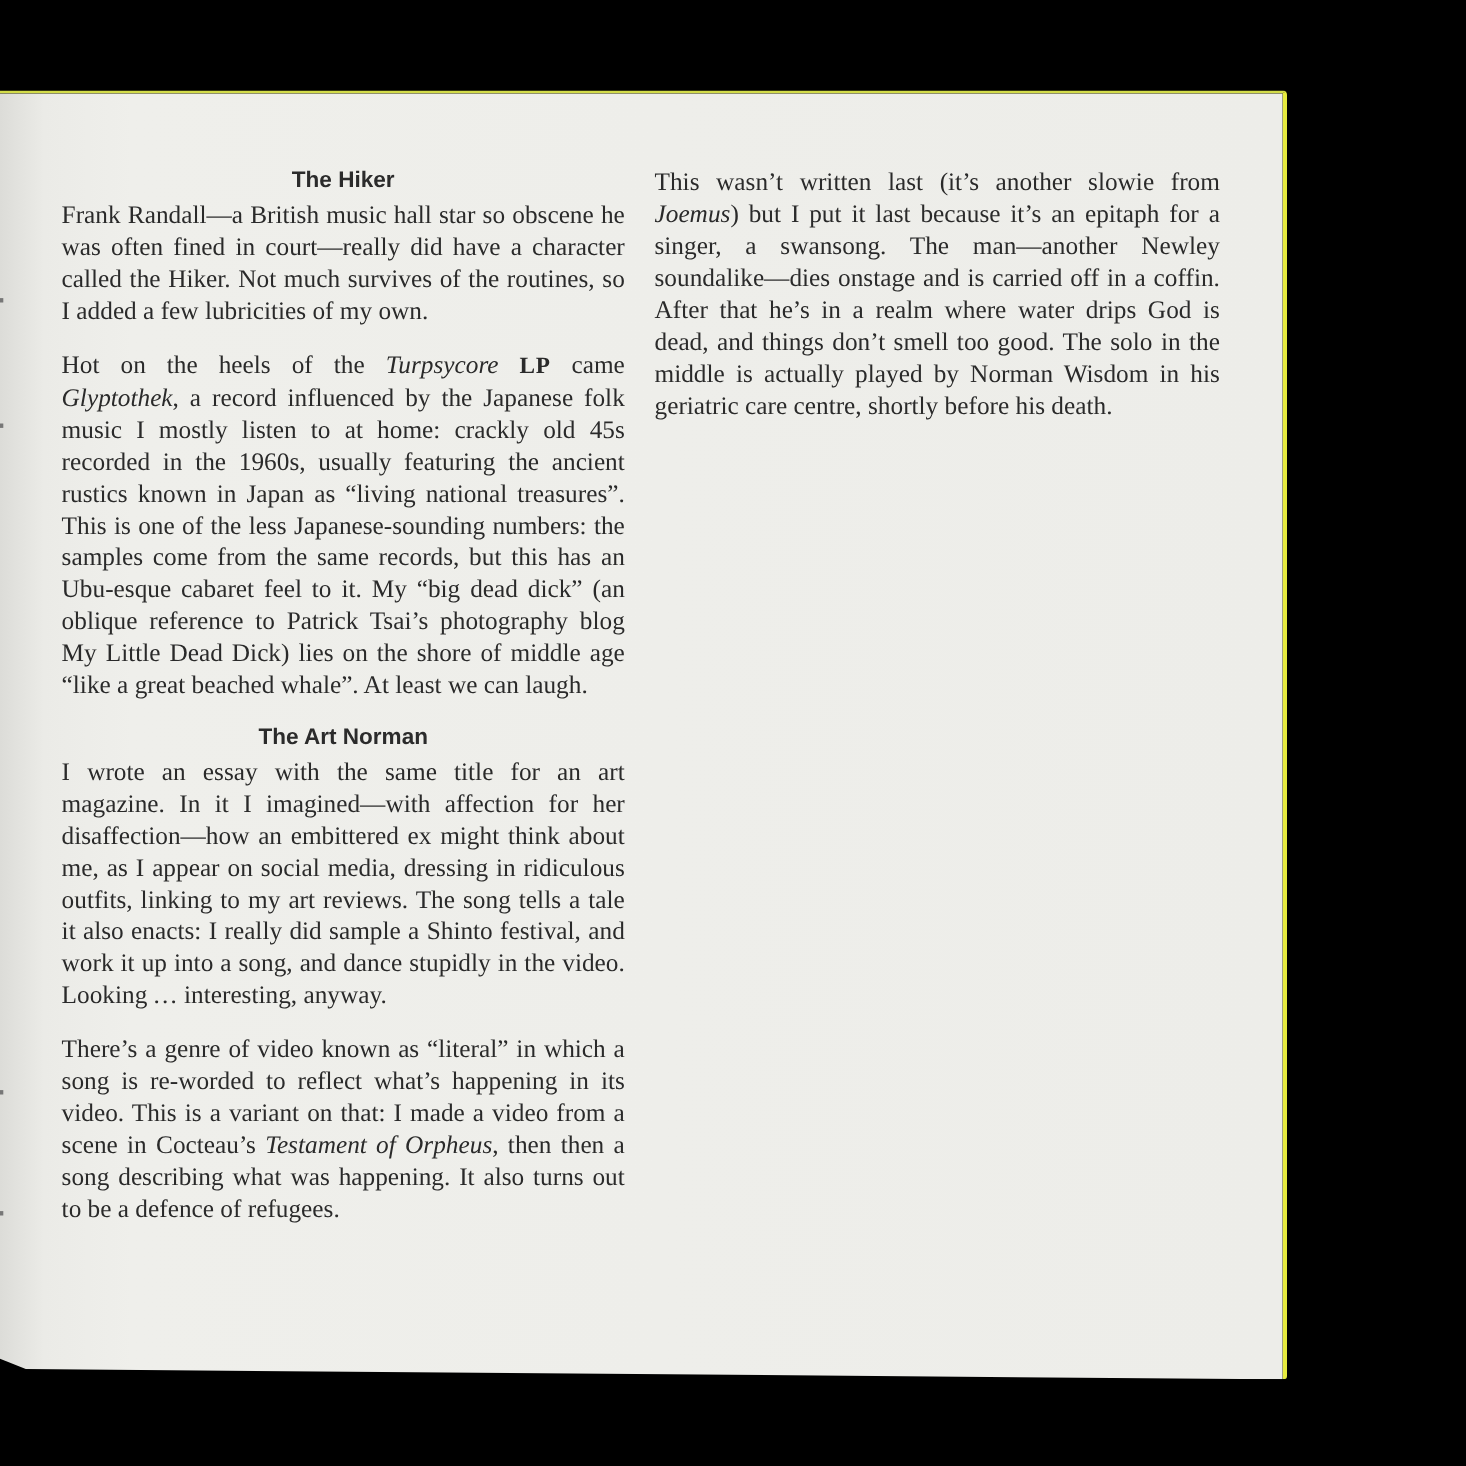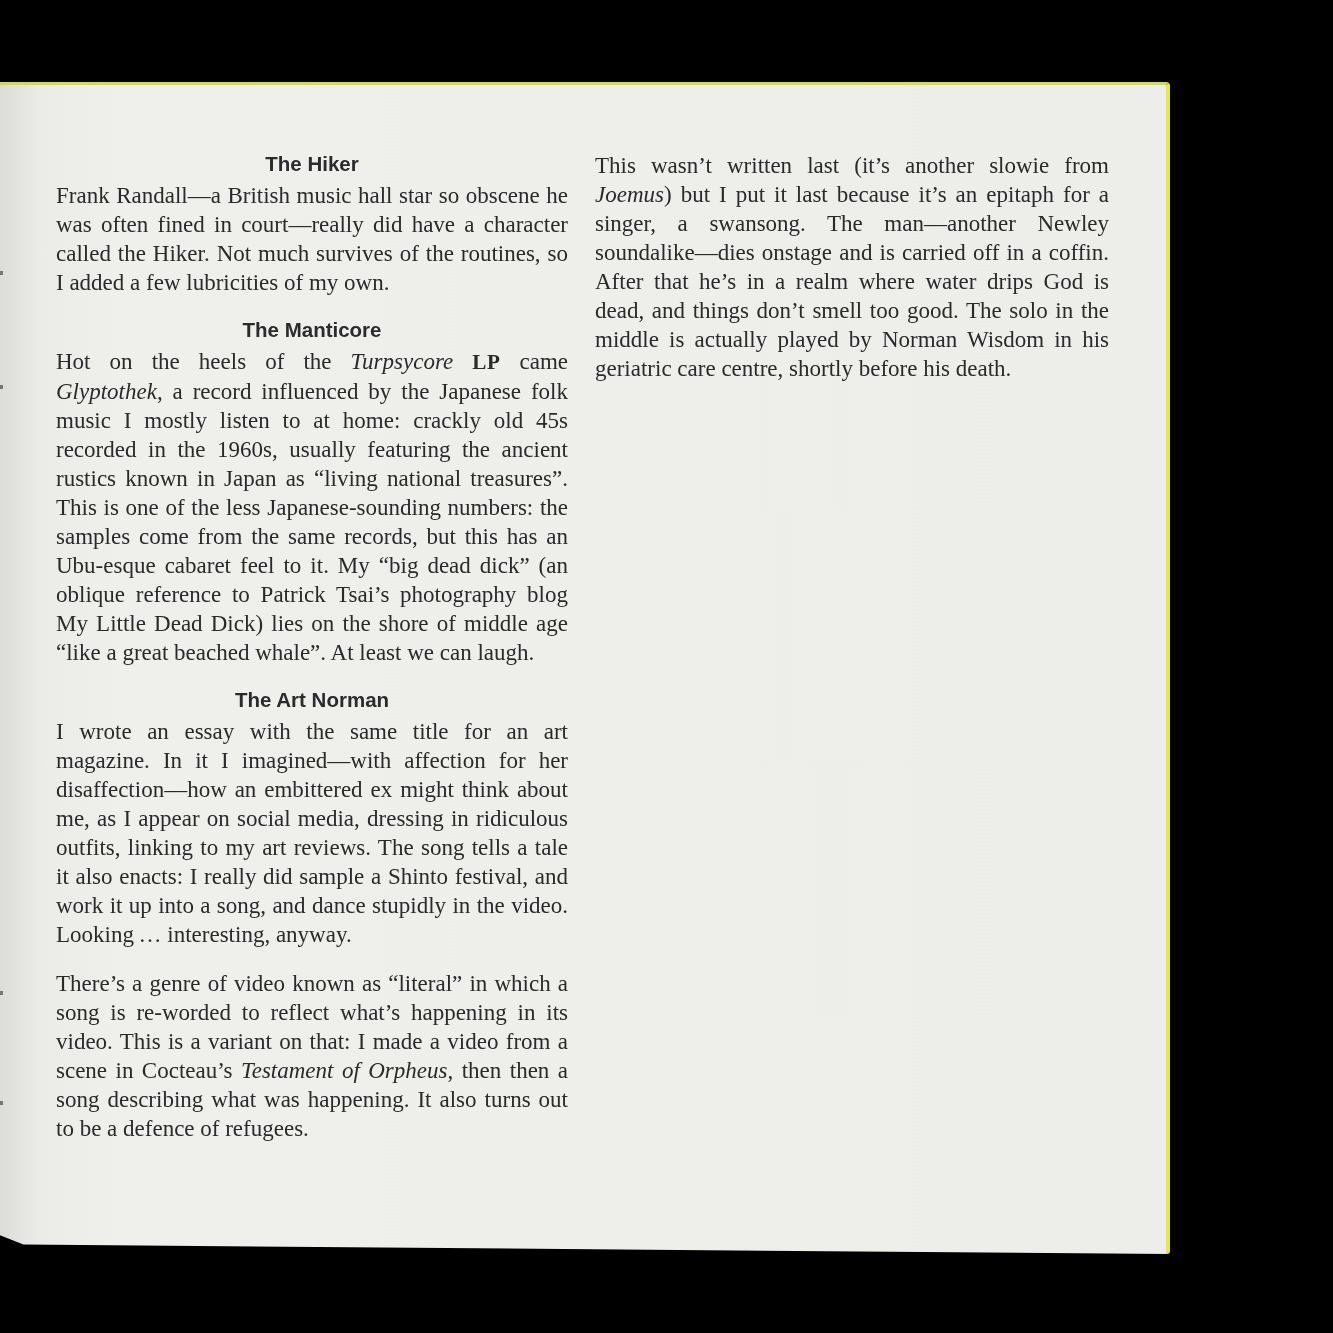--- a/index.html
+++ b/index.html
@@ -77,21 +77,20 @@
     <span class="spine-mark" style="top:906px"></span>
     <span class="spine-mark" style="top:1016px"></span>
 
     <div class="col col-left">
       <div class="entry">
         <h2 class="entry-title">The Hiker</h2>
         <p class="entry-body"><span>Frank Randall—a British music hall star so obscene he was often fined in court—really did have a character called the Hiker. Not much survives of the routines, so I added a few lubricities of my own.</span></p>
       </div>
 
       <div class="entry">
-        <h2 class="entry-title">The Manticore</h2>
         <p class="entry-body"><span>Hot on the heels of the </span><i>Turpsycore</i><span class="sc"> LP</span><span> came </span><i>Glyptothek</i><span>, a record influenced by the Japanese folk music I mostly listen to at home: crackly old 45s recorded in the 1960s, usually featuring the ancient rustics known in Japan as “living national treasures”. This is one of the less Japanese-sounding numbers: the samples come from the same records, but this has an Ubu-esque cabaret feel to it. My “big dead dick” (an oblique reference to Patrick Tsai’s photography blog My Little Dead Dick) lies on the shore of middle age “like a great beached whale”. At least we can laugh.</span></p>
       </div>
 
       <div class="entry">
         <h2 class="entry-title">The Art Norman</h2>
         <p class="entry-body"><span>I wrote an essay with the same title for an art magazine. In it I imagined—with affection for her disaffection—how an embittered ex might think about me, as I appear on social media, dressing in ridiculous outfits, linking to my art reviews. The song tells a tale it also enacts: I really did sample a Shinto festival, and work it up into a song, and dance stupidly in the video. Looking … interesting, anyway.</span></p>
       </div>
 
       <div class="entry">
         <p class="entry-body"><span>There’s a genre of video known as “literal” in which a song is re-worded to reflect what’s happening in its video. This is a variant on that: I made a video from a scene in Cocteau’s </span><i>Testament of Orpheus</i><span>, then then a song describing what was happening. It also turns out to be a defence of refugees.</span></p>

